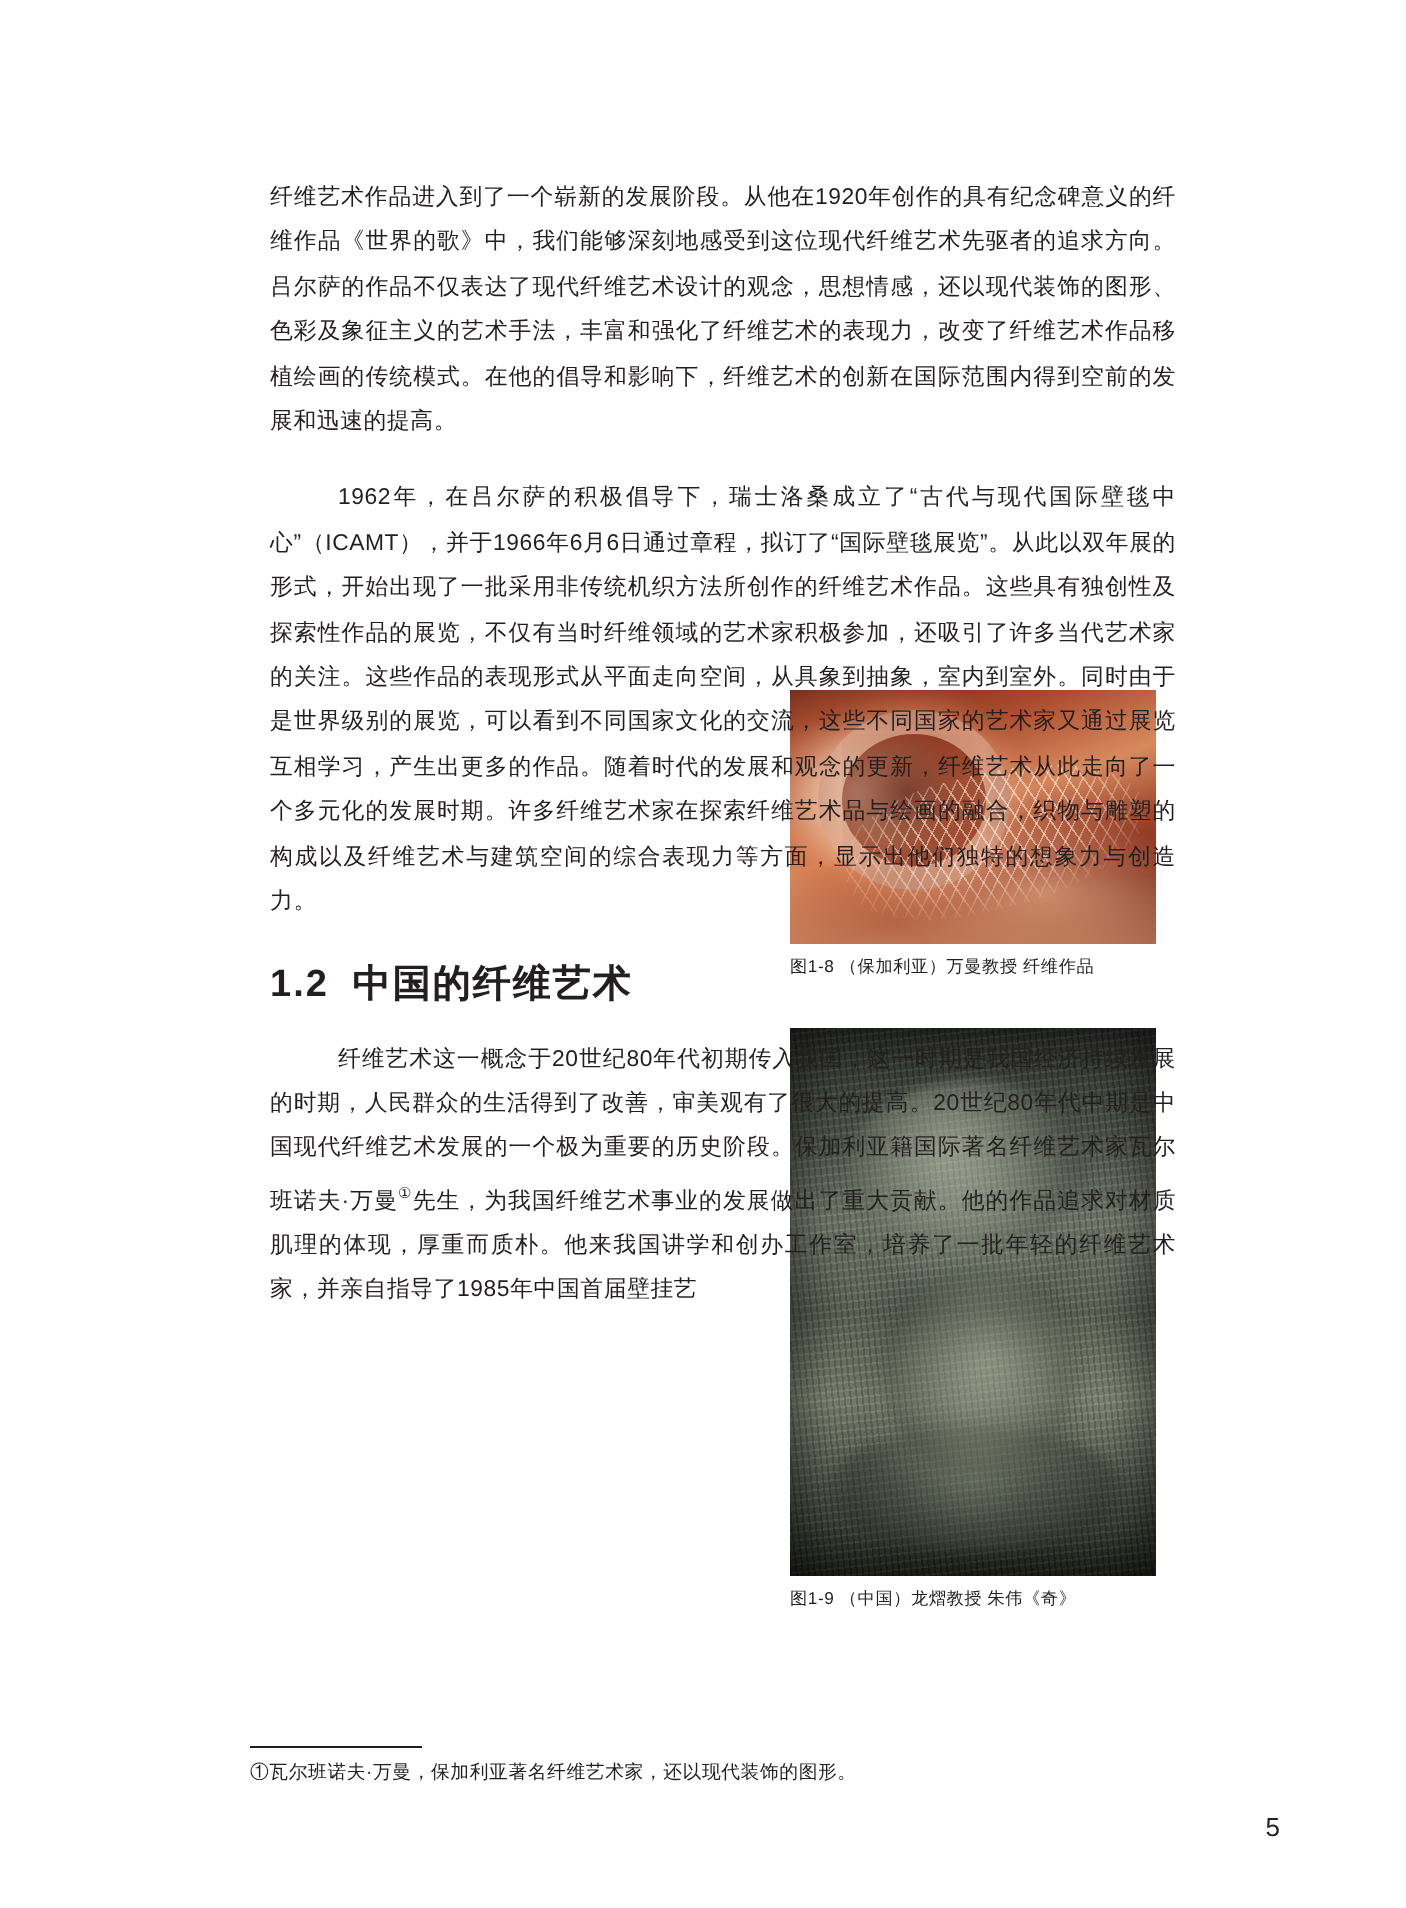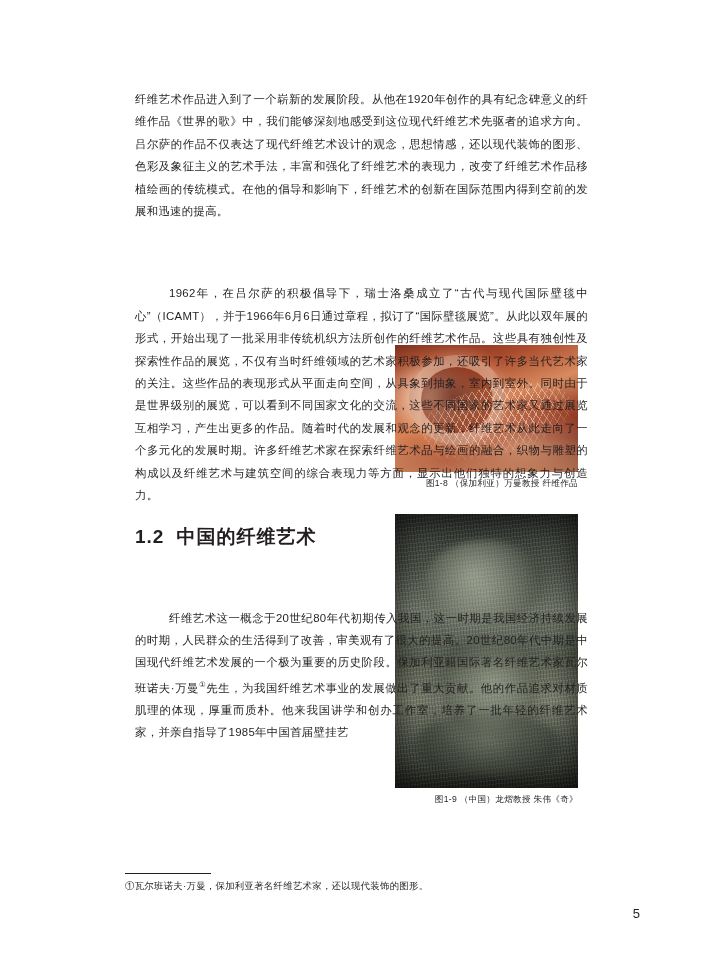--- a/index.html
+++ b/index.html
@@ -24,21 +24,20 @@
   .para {
     font-size: 11.4px;
     line-height: 22.4px;
     color: #231f20;
     text-align: justify;
     letter-spacing: 0.3px;
     margin: 0;
   }
   .para.indent {
     text-indent: 34px;
-    margin-top: 44px;
   }
   .gap-1 { height: 16px; }
   .gap-2 { height: 12px; }
 
   
   .section-heading {
     font-size: 19px;
     line-height: 28px;
     color: #231f20;
     letter-spacing: 1px;
@@ -51,21 +50,21 @@
   .fig {
     position: absolute;
   }
   .fig-img {
     position: relative;
     overflow: hidden;
   }
   .fig-caption {
     font-size: 8.6px;
     color: #231f20;
-    text-align: right;
+    text-align: left;
     letter-spacing: 0.3px;
     margin-top: 5px;
     line-height: 12px;
     white-space: nowrap;
   }
 
   #fig18 {
     left: 395px;
     top: 345px;
     width: 183px;

